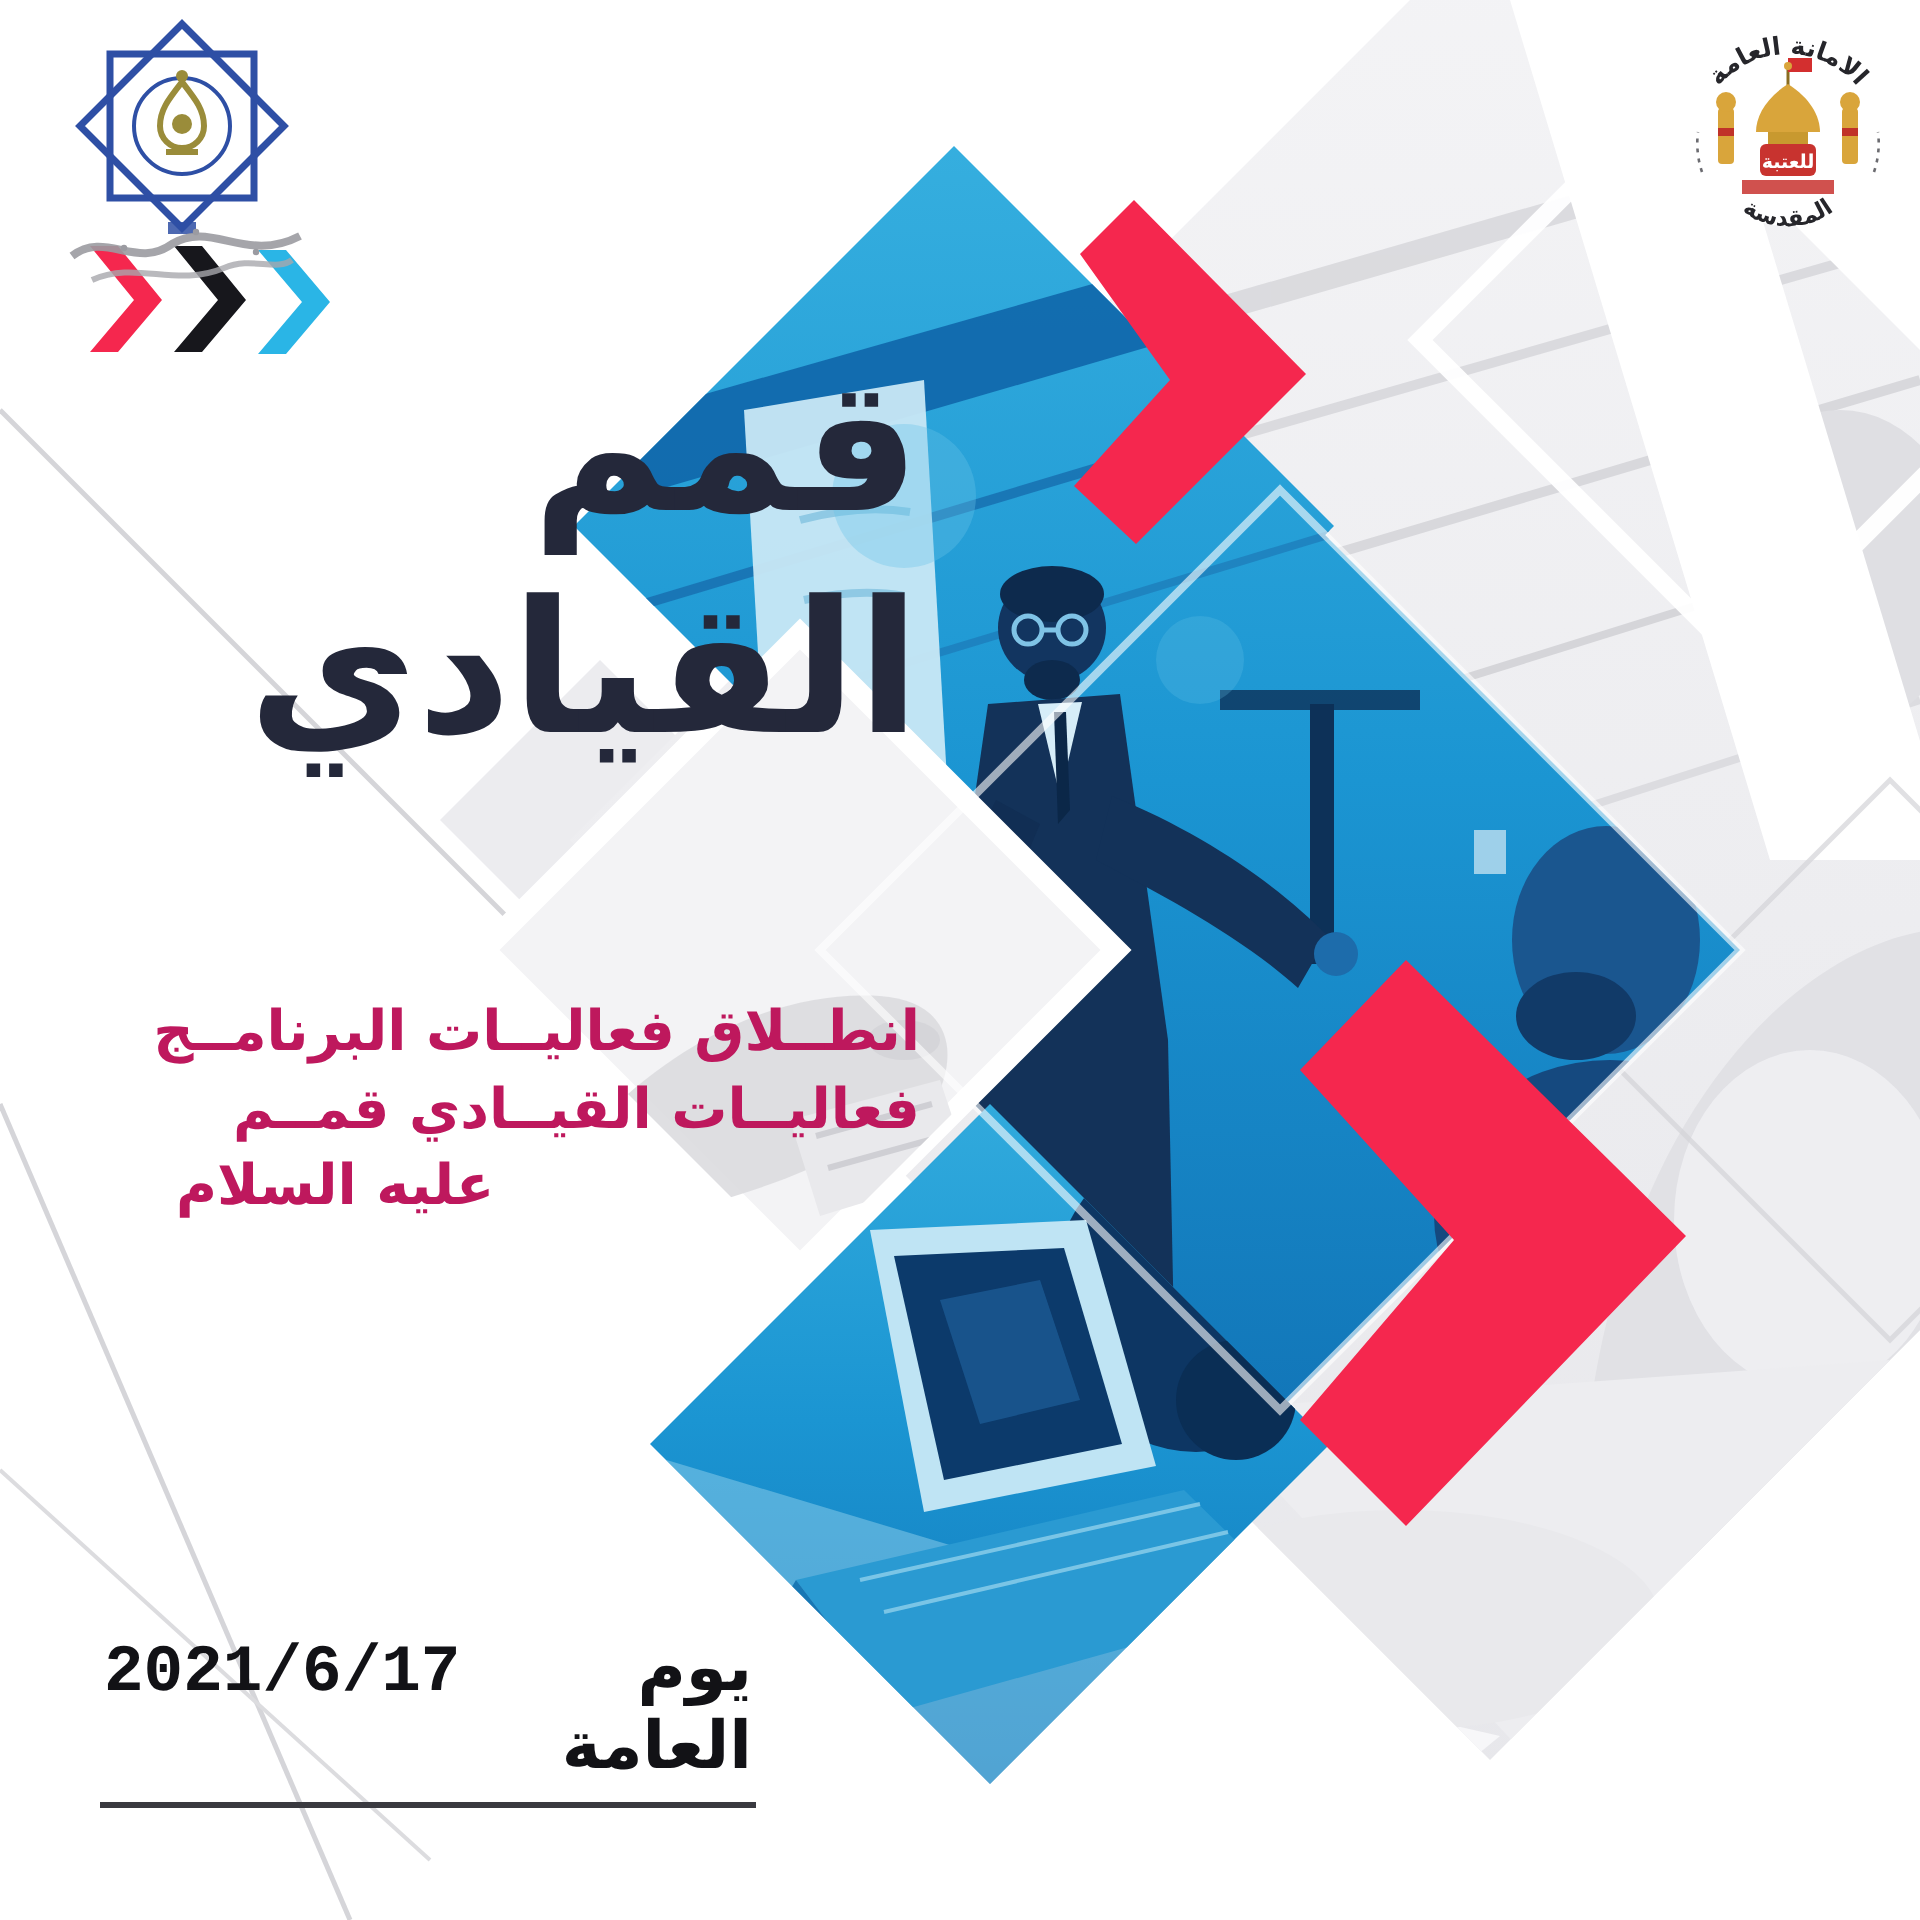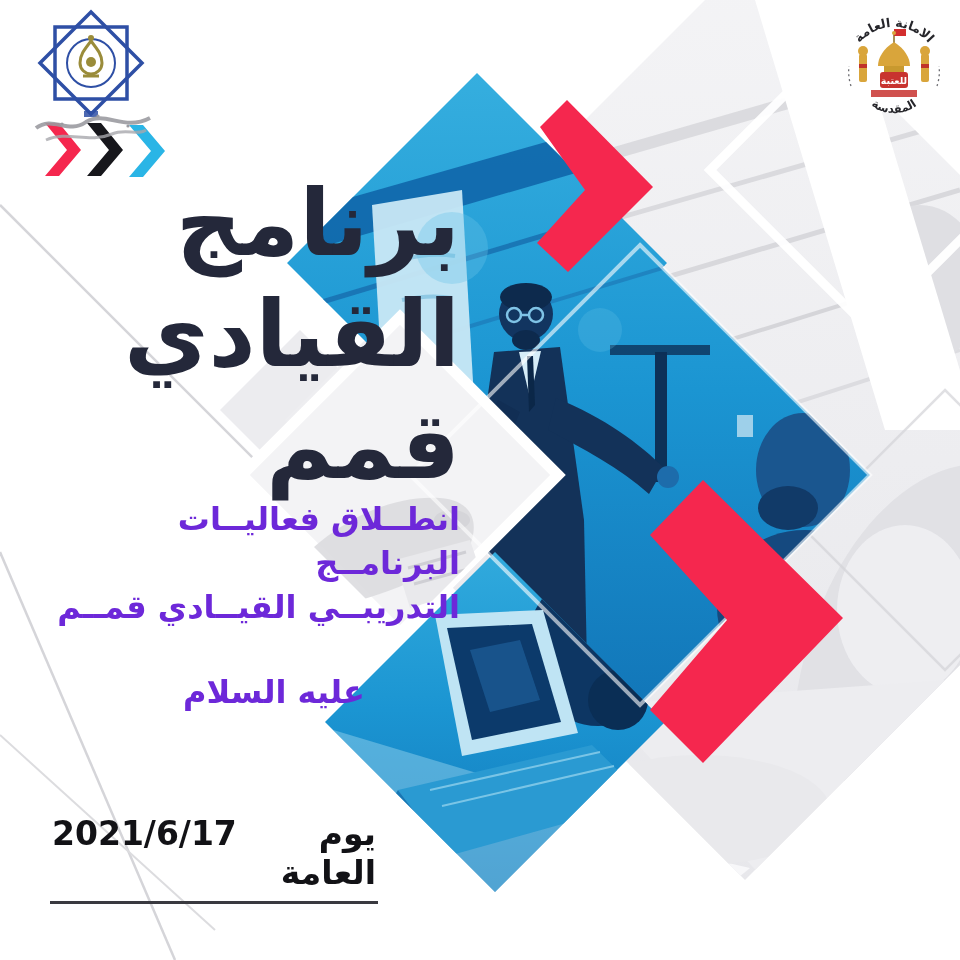--- a/index.html
+++ b/index.html
@@ -11,31 +11,31 @@
   .poster svg.art{position:absolute;left:0;top:0;}
   .logo-left{position:absolute;left:28px;top:8px;}
   .logo-right{position:absolute;left:835px;top:16px;}
   .title{
     position:absolute;top:168px;right:500px;width:460px;
     direction:rtl;text-align:right;color:#24283a;
     font-size:92px;font-weight:bold;line-height:1.21;letter-spacing:0;
   }
   .subtitle{
     position:absolute;top:497px;right:500px;width:432px;
-    direction:rtl;text-align:right;color:#6d28d9;
-    font-size:32px;font-weight:bold;line-height:1.38;
-  }
-  .subtitle .center{text-align:center;padding-left:60px;margin-top:41px;}
+    direction:rtl;text-align:right;color:#be185d;
+    font-size:28px;font-weight:bold;line-height:1.38;
+  }
+  .subtitle .center{text-align:left;padding-left:60px;}
   .dateline{
     position:absolute;left:50px;top:814px;width:324px;
     direction:rtl;display:flex;justify-content:space-between;align-items:baseline;
     border-bottom:3px solid #3a3a40;padding:0 2px 9px 2px;
     color:#121216;font-size:33px;font-weight:bold;
   }
-  .dateline .date{direction:ltr;}
+  .dateline .date{direction:ltr;font-family:Liberation Mono, monospace;}
   .arc-text{font-size:12.5px;font-weight:bold;fill:#26262b;}
   .arc-text-b{font-size:11.5px;font-weight:bold;fill:#26262b;}
   .plaque-text{font-size:9.5px;font-weight:bold;fill:#ffffff;}
 </style>
 </head>
 <body>
 
 <div class="poster">
 
   <svg class="art" width="960" height="960" viewBox="0 0 960 960">
@@ -211,28 +211,27 @@
       <circle cx="90" cy="35" r="5" fill="#d9a53b"></circle>
       <rect x="24" y="48" width="8" height="4" fill="#c03229"></rect>
       <rect x="86" y="48" width="8" height="4" fill="#c03229"></rect>
       <rect x="45" y="56" width="28" height="16" rx="3" fill="#c8332f"></rect>
       <text x="59" y="68" text-anchor="middle" class="plaque-text">للعتبة</text>
       <rect x="36" y="74" width="46" height="7" fill="#c8332f" opacity="0.85"></rect>
     </g>
   </svg>
 
   <div class="title">
-    <div>برنامج</div>
+    <div>قمم</div>
     <div>القيادي</div>
-    <div>قمم</div>
   </div>
 
   <div class="subtitle">
     <div>انطــلاق فعاليــات البرنامــج</div>
-    <div>التدريبــي القيــادي قمــم</div>
+    <div>فعاليــات القيــادي قمــم</div>
     <div class="center">عليه السلام</div>
   </div>
 
   <div class="dateline">
     <span>يوم العامة</span>
     <span class="date">2021/6/17</span>
   </div>
 
 </div>
 

